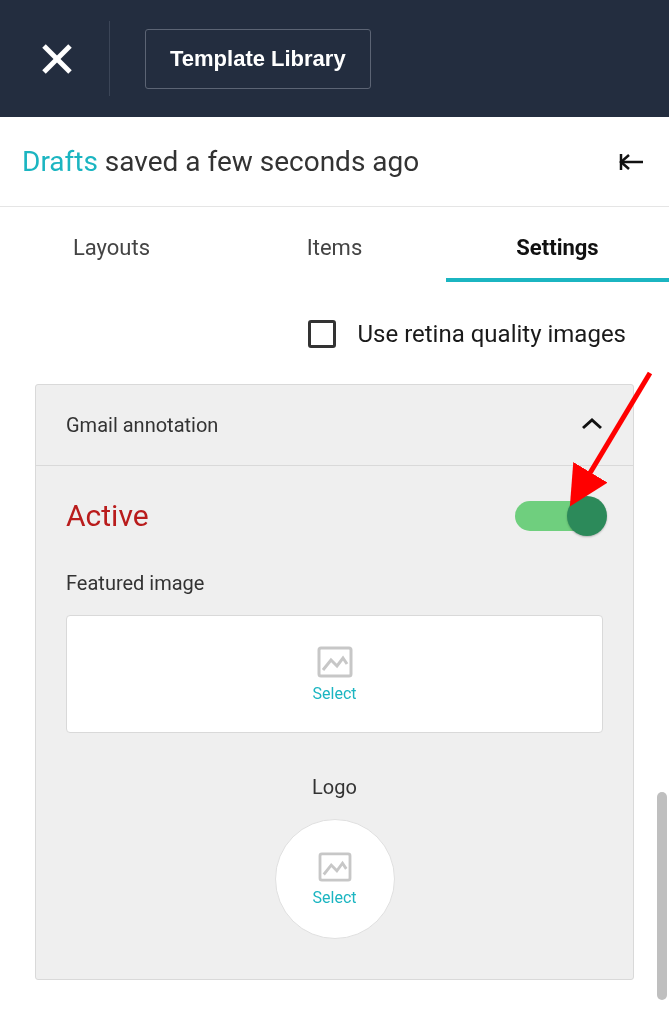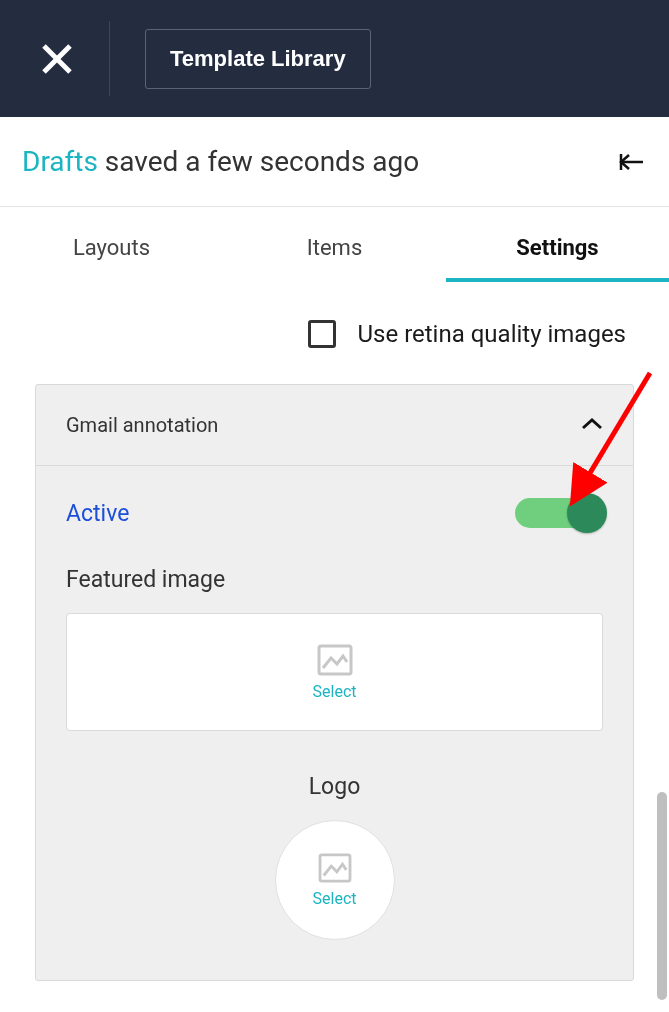--- a/index.html
+++ b/index.html
@@ -110,41 +110,41 @@
       cursor:pointer;
     }
     .panel-title { font-size:20px; color:#333; }
     .panel-body { padding:22px 30px 40px 30px; }
     .row-active {
       display:flex;
       align-items:center;
       justify-content:space-between;
       padding:10px 0 34px 0;
     }
-    .row-label { font-size:23px; color:#1d4ed8; }
+    .row-label { font-size:30px; color:#b91c1c; }
     
     .toggle {
       width:88px; height:30px;
       background:#6fcf7e;
       border-radius:15px;
       position:relative;
       cursor:pointer;
     }
     .toggle-knob {
       position:absolute;
       right:-4px;
       top:50%;
       transform:translateY(-50%);
       width:40px; height:40px;
       border-radius:50%;
       background:#2c8a5a;
       box-shadow:0 1px 2px rgba(0,0,0,.25);
     }
     .sect-title {
-      font-size:23px;
+      font-size:20px;
       color:#333;
       margin:4px 0 20px 0;
     }
     
     .select-box {
       background:#fff;
       border:1px solid #d9d9d9;
       border-radius:4px;
       height:118px;
       display:flex;

